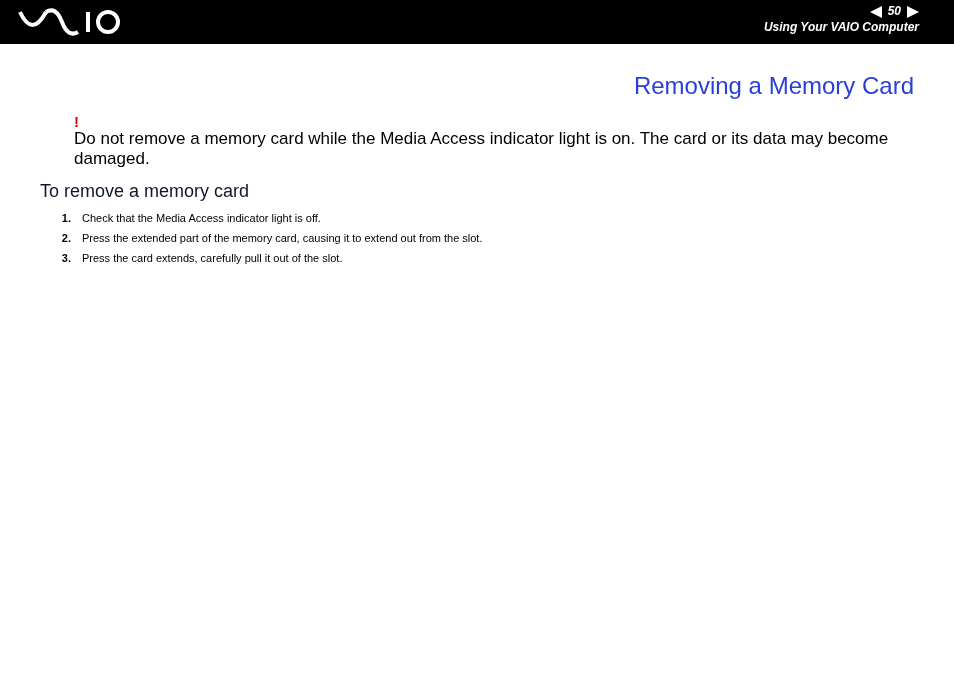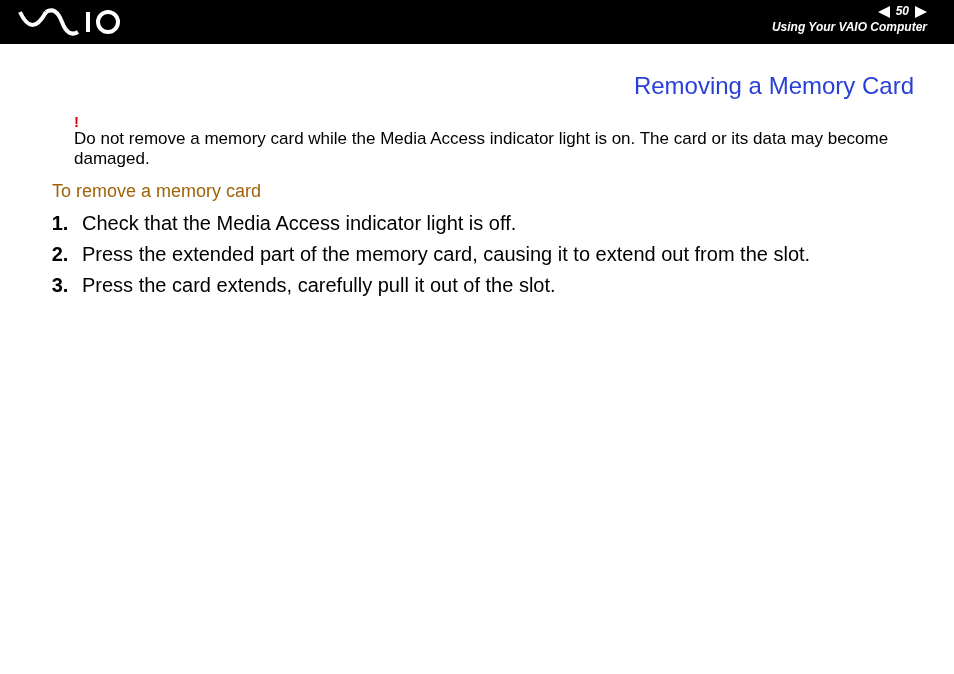--- a/index.html
+++ b/index.html
@@ -1,37 +1,37 @@
 <!DOCTYPE html>
 <html><head>
 <meta charset="utf-8">
 <style>
   html,body{margin:0;padding:0;width:954px;height:674px;background:#fff;
     font-family:"Helvetica Neue",Arial,sans-serif;color:#000;}
   .hdr{background:#000;height:44px;position:relative;}
   .logo{position:absolute;left:18px;top:8px;}
-  .nav{position:absolute;right:27px;top:4px;text-align:right;color:#fff;
+  .nav{position:absolute;right:35px;top:4px;text-align:right;color:#fff;
     font-size:12px;font-style:italic;font-weight:bold;line-height:1.3;}
   .nav-row{display:flex;align-items:center;justify-content:flex-end;gap:6px;}
   .tri{width:0;height:0;border-top:6px solid transparent;
     border-bottom:6px solid transparent;display:inline-block;}
   .tri.l{border-right:12px solid #fff;}
   .tri.r{border-left:12px solid #fff;}
   .pgno{font-size:12px;}
   .crumb{font-size:12px;text-align:right;}
   .content{padding:28px 40px 0 40px;}
   h1{color:#2840d8;font-weight:400;font-size:24px;margin:0 0 14px 0;
     font-family:Arial,sans-serif;text-align:right;}
   .warn{margin:0 0 12px 34px;}
   .bang{color:#d00;font-weight:bold;font-size:15px;line-height:1;display:block;}
   .warn-text{font-size:17px;font-family:Arial,sans-serif;}
-  h2{color:#a16207;font-weight:400;font-size:18px;margin:0 0 10px 12px;
+  h2{color:#0f172a;font-weight:400;font-size:18px;margin:0 0 10px 0;
     font-family:Arial,sans-serif;}
   ol{margin:0 0 0 0;padding-left:34px;}
-  ol li{font-size:20px;margin-bottom:8px;padding-left:8px;
+  ol li{font-size:11px;margin-bottom:8px;padding-left:8px;
     font-family:Arial,sans-serif;}
   ol li::marker{font-weight:bold;}
 </style>
 </head>
 <body>
 
 <div class="hdr">
   <div class="logo">
     <svg width="110" height="28" viewBox="0 0 110 28">
       <path d="M2 4 Q 14 30 28 4" stroke="#fff" stroke-width="4" fill="none"></path>

